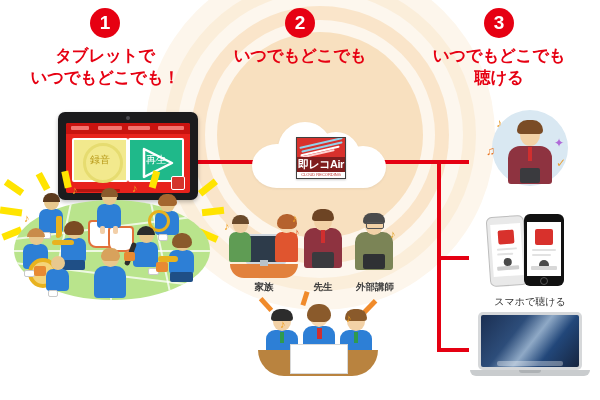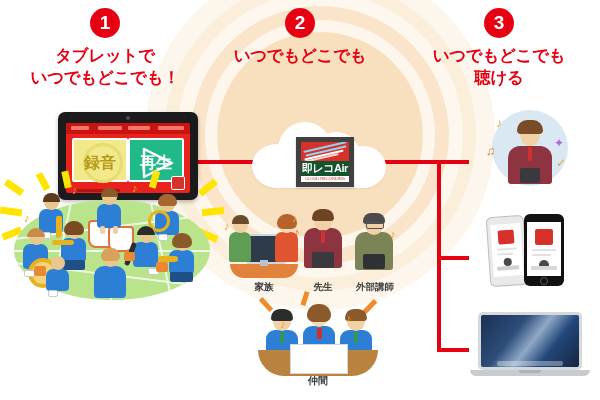--- a/index.html
+++ b/index.html
@@ -42,21 +42,21 @@
   .tab-cam{position:absolute;left:50%;top:4px;width:4px;height:4px;margin-left:-2px;
            border-radius:50%;background:#4a4a50;}
   .tab-screen{position:absolute;left:8px;top:11px;right:8px;bottom:7px;background:#e8221c;border-radius:2px;overflow:hidden;}
   .tab-topbar{position:absolute;left:0;top:0;right:0;height:11px;background:#c8130f;}
   .tb-chip{position:absolute;top:3px;height:4px;background:#f2756f;border-radius:1px;}
   .btn-rec{position:absolute;left:6px;top:15px;width:52px;bottom:11px;background:#f2e98d;border:2px solid #fff;border-radius:2px;}
   .btn-play{position:absolute;right:6px;top:15px;width:52px;bottom:11px;background:#1fb98a;border:2px solid #fff;border-radius:2px;}
   .rec-ring{position:absolute;left:50%;top:50%;width:34px;height:34px;margin:-17px 0 0 -17px;
             border:3px solid #e6dc70;border-radius:50%;}
   .btn-lbl{position:absolute;left:0;right:0;top:50%;margin-top:-7px;text-align:center;
-           font-size:16px;font-weight:bold;}
+           font-size:10px;font-weight:normal;}
   .btn-rec .btn-lbl{color:#b99b1c;}
   .btn-play .btn-lbl{color:#ffffff;}
   .tab-logo{position:absolute;right:5px;bottom:3px;width:12px;height:12px;background:#d4342c;border:1px solid #fff;border-radius:2px;}
   .tab-ftr{position:absolute;left:8px;bottom:1px;height:3px;width:46px;background:#b51510;border-radius:1px;}
 
   
   #band{position:absolute;left:0px;top:178px;width:222px;height:130px;}
   .field{position:absolute;left:14px;top:22px;width:196px;height:100px;border-radius:50%;
          background:#b9e48c;overflow:hidden;}
   .field .gl{position:absolute;background:rgba(255,255,255,.75);}
@@ -69,22 +69,22 @@
   .p-shoe{position:absolute;background:#ffffff;border-radius:2px;border:1px solid #c9c9c9;}
   .inst{position:absolute;background:#e8b21f;border-radius:3px;}
   .drum{position:absolute;background:#fff;border:2px solid #e2713a;border-radius:4px 4px 8px 8px;}
   .note{position:absolute;color:#f0a021;font-size:11px;font-weight:bold;}
   .chair{position:absolute;background:#e88a33;border-radius:2px;}
 
   
   #cloud{position:absolute;left:252px;top:118px;width:135px;height:72px;}
   .cl{position:absolute;background:#ffffff;border-radius:50%;}
   .cloud-shadow{filter:drop-shadow(0 1px 1px rgba(0,0,0,.06));}
-  #logo{position:absolute;left:296px;top:137px;width:48px;height:40px;background:#14532d;
-         border:5px solid #404040;box-shadow:0 1px 2px rgba(0,0,0,.2);overflow:hidden;}
+  #logo{position:absolute;left:296px;top:137px;width:48px;height:40px;background:#7f1d1d;
+         border:1px solid #404040;box-shadow:0 1px 2px rgba(0,0,0,.2);overflow:hidden;}
   .lg-top{position:absolute;left:0;top:0;right:0;height:19px;background:#d8312c;overflow:hidden;}
   .lg-sw{position:absolute;background:#fff;height:2px;border-radius:2px;transform:rotate(-13deg);}
   .lg-sw2{position:absolute;background:#8fd4ec;height:2px;border-radius:2px;transform:rotate(-13deg);}
   .lg-name{position:absolute;left:0;right:0;top:19px;height:14px;color:#fff;font-size:11px;
            font-weight:bold;text-align:center;line-height:14px;letter-spacing:-0.5px;}
   .lg-foot{position:absolute;left:0;right:0;bottom:0;height:6px;background:#fff;}
   .lg-foot span{display:block;font-size:4px;color:#c0302b;text-align:center;line-height:6px;}
 
   
   #cloud-cap{position:absolute;left:205px;top:186px;width:200px;text-align:center;
@@ -395,21 +395,20 @@
       <div style="position:absolute;left:11px;top:2px;width:18px;height:19px;border-radius:50%;background:#f2d1a6;"></div>
       <div style="position:absolute;left:9px;top:-1px;width:22px;height:12px;background:#8a5a2b;border-radius:11px 11px 4px 4px;"></div>
       <div style="position:absolute;left:18px;top:22px;width:4px;height:11px;background:#2f9a4f;"></div>
     </div>
 
     <div class="desk"></div>
     <div class="paper"></div>
     <div class="note" style="left:94px;top:14px;color:#f0a021;">♪</div>
     <div class="note" style="left:28px;top:20px;color:#f0a021;">♪</div>
 
-    <div id="friends-cap">仲間</div>
   </div>
 
   <div id="r1">
     <div class="circ"></div>
     <div style="position:absolute;left:50%;top:10px;margin-left:-24px;width:48px;height:64px;">
       <div style="position:absolute;left:2px;top:26px;width:44px;height:38px;background:#8e3340;border-radius:12px 12px 3px 3px;"></div>
       <div style="position:absolute;left:14px;top:4px;width:20px;height:22px;border-radius:50%;background:#f2d1a6;"></div>
       <div style="position:absolute;left:11px;top:0px;width:26px;height:14px;background:#7a4c26;border-radius:13px 13px 5px 5px;"></div>
       <div style="position:absolute;left:22px;top:27px;width:4px;height:14px;background:#d02f2f;"></div>
       <div style="position:absolute;left:14px;top:48px;width:20px;height:15px;background:#3a3a3e;border-radius:2px;"></div>
@@ -435,20 +434,21 @@
     <div class="phone ph-b" style="left:54px;top:2px;width:40px;height:72px;">
       <div class="ph-scr" style="left:3px;top:8px;right:3px;bottom:10px;">
         <div class="ph-logo" style="top:7px;width:18px;height:16px;"></div>
         <div class="ph-row" style="left:5px;top:27px;right:5px;"></div>
         <div class="ph-row" style="left:5px;top:32px;right:10px;"></div>
         <div style="position:absolute;left:50%;top:38px;margin-left:-5px;width:10px;height:10px;border-radius:50%;background:#4a4a4a;"></div>
         <div class="ph-row" style="left:4px;bottom:6px;right:4px;height:4px;background:#d8d8d8;"></div>
       </div>
       <div class="ph-home" style="bottom:1px;"></div>
     </div>
+    <div class="dev-cap">スマホで聴ける</div>
   </div>
 
   <div id="r3">
     <div class="lap-lid">
       <div class="lap-scr">
         <div class="lap-dock"></div>
       </div>
     </div>
     <div class="lap-base"></div>
     <div class="lap-notch"></div>

